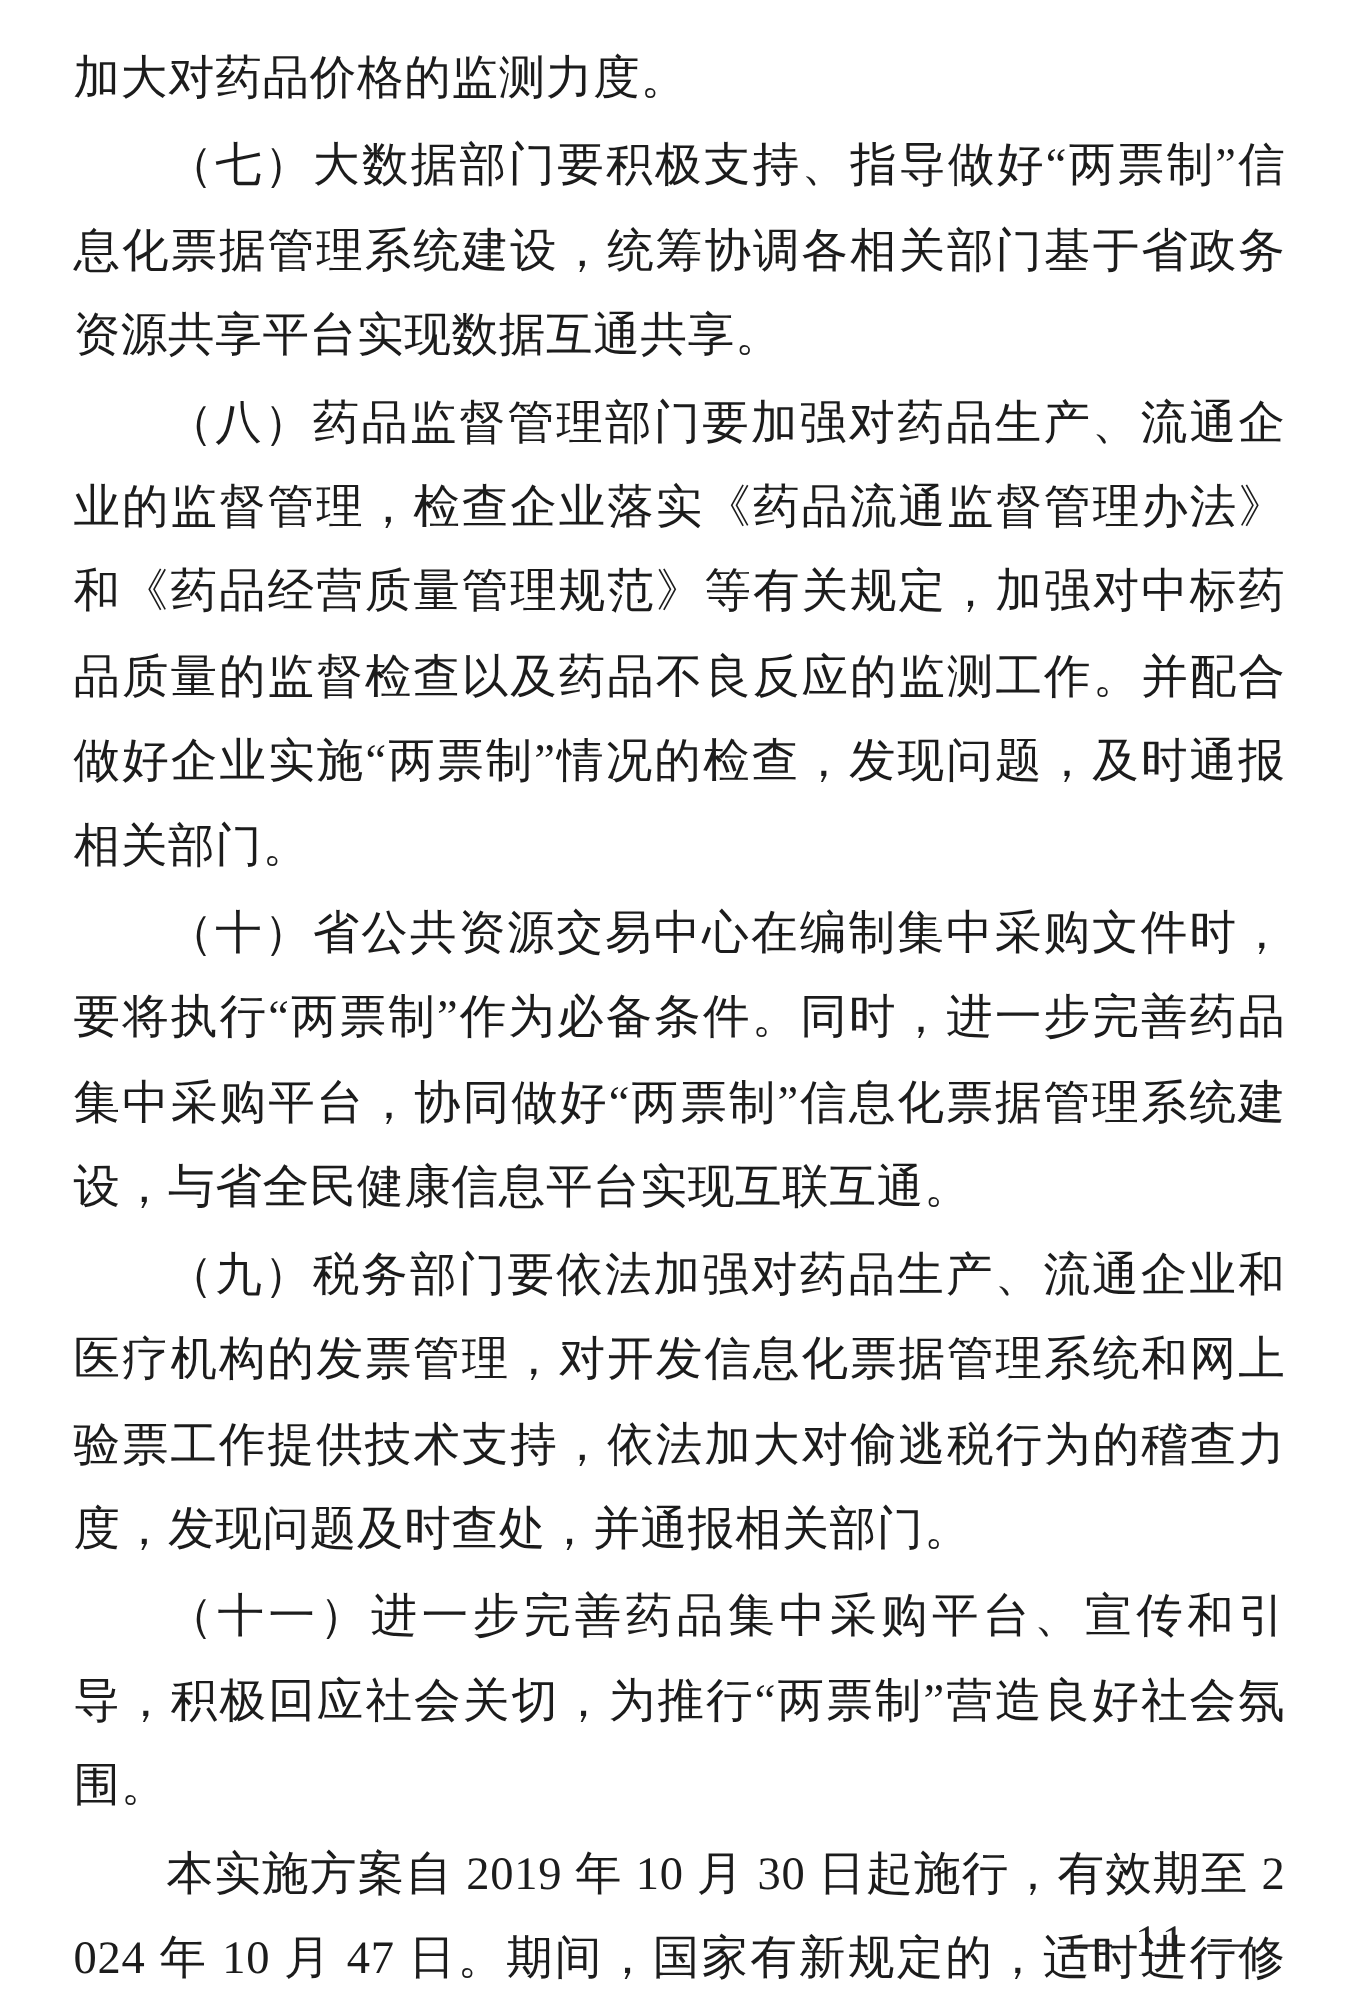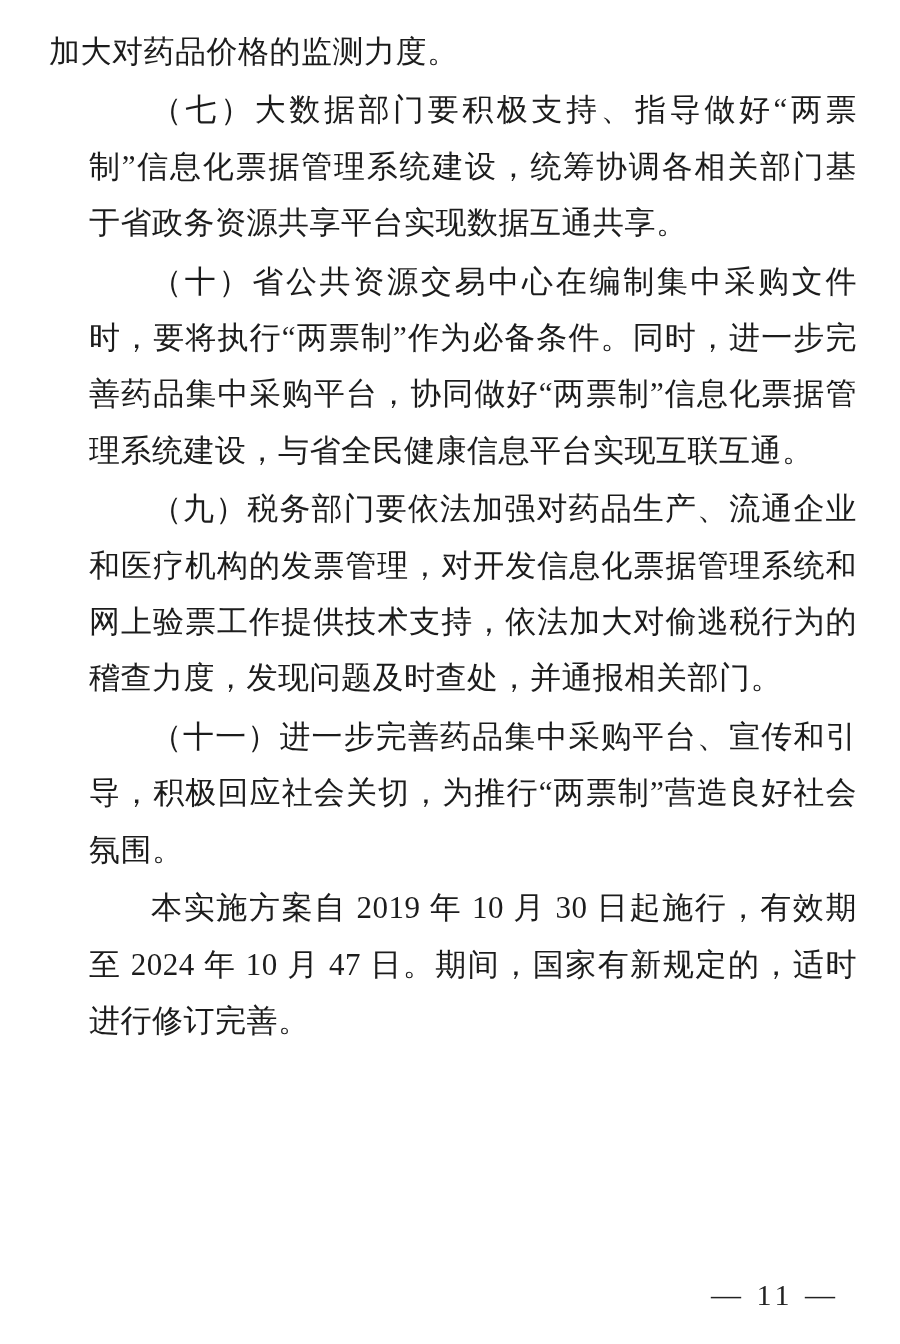--- a/index.html
+++ b/index.html
@@ -30,21 +30,20 @@
     line-height: 56.4px;
     text-align: justify;
     text-justify: inter-character;
     letter-spacing: 0.5px;
     word-break: break-all;
     color: #1c1c1c;
   }
 
   .doc-body p.indent {
     text-indent: 2em;
-    margin-left: 40px;
   }
 
   .footer {
     position: absolute;
     top: 1272px;
     right: 62px;
     width: 240px;
     text-align: right;
     font-size: 30px;
     line-height: 40px;
@@ -53,20 +52,21 @@
     font-family: "Liberation Serif", "DejaVu Serif", serif;
   }
 </style>
 </head>
 <body>
 
 <div class="page">
   <div class="doc-body">
     <p>加大对药品价格的监测力度。</p>
     <p class="indent">（七）大数据部门要积极支持、指导做好“两票制”信息化票据管理系统建设，统筹协调各相关部门基于省政务资源共享平台实现数据互通共享。</p>
+    <p class="indent">（八）药品监督管理部门要加强对药品生产、流通企业的监督管理，检查企业落实《药品流通监督管理办法》和《药品经营质量管理规范》等有关规定，加强对中标药品质量的监督检查以及药品不良反应的监测工作。并配合做好企业实施“两票制”情况的检查，发现问题，及时通报相关部门。</p>
     <p class="indent">（十）省公共资源交易中心在编制集中采购文件时，要将执行“两票制”作为必备条件。同时，进一步完善药品集中采购平台，协同做好“两票制”信息化票据管理系统建设，与省全民健康信息平台实现互联互通。</p>
     <p class="indent">（九）税务部门要依法加强对药品生产、流通企业和医疗机构的发票管理，对开发信息化票据管理系统和网上验票工作提供技术支持，依法加大对偷逃税行为的稽查力度，发现问题及时查处，并通报相关部门。</p>
     <p class="indent">（十一）进一步完善药品集中采购平台、宣传和引导，积极回应社会关切，为推行“两票制”营造良好社会氛围。</p>
     <p class="indent">本实施方案自 2019 年 10 月 30 日起施行，有效期至 2024 年 10 月 47 日。期间，国家有新规定的，适时进行修订完善。</p>
   </div>
 
   <div class="footer">— 11 —</div>
 </div>
 
 </body></html>

